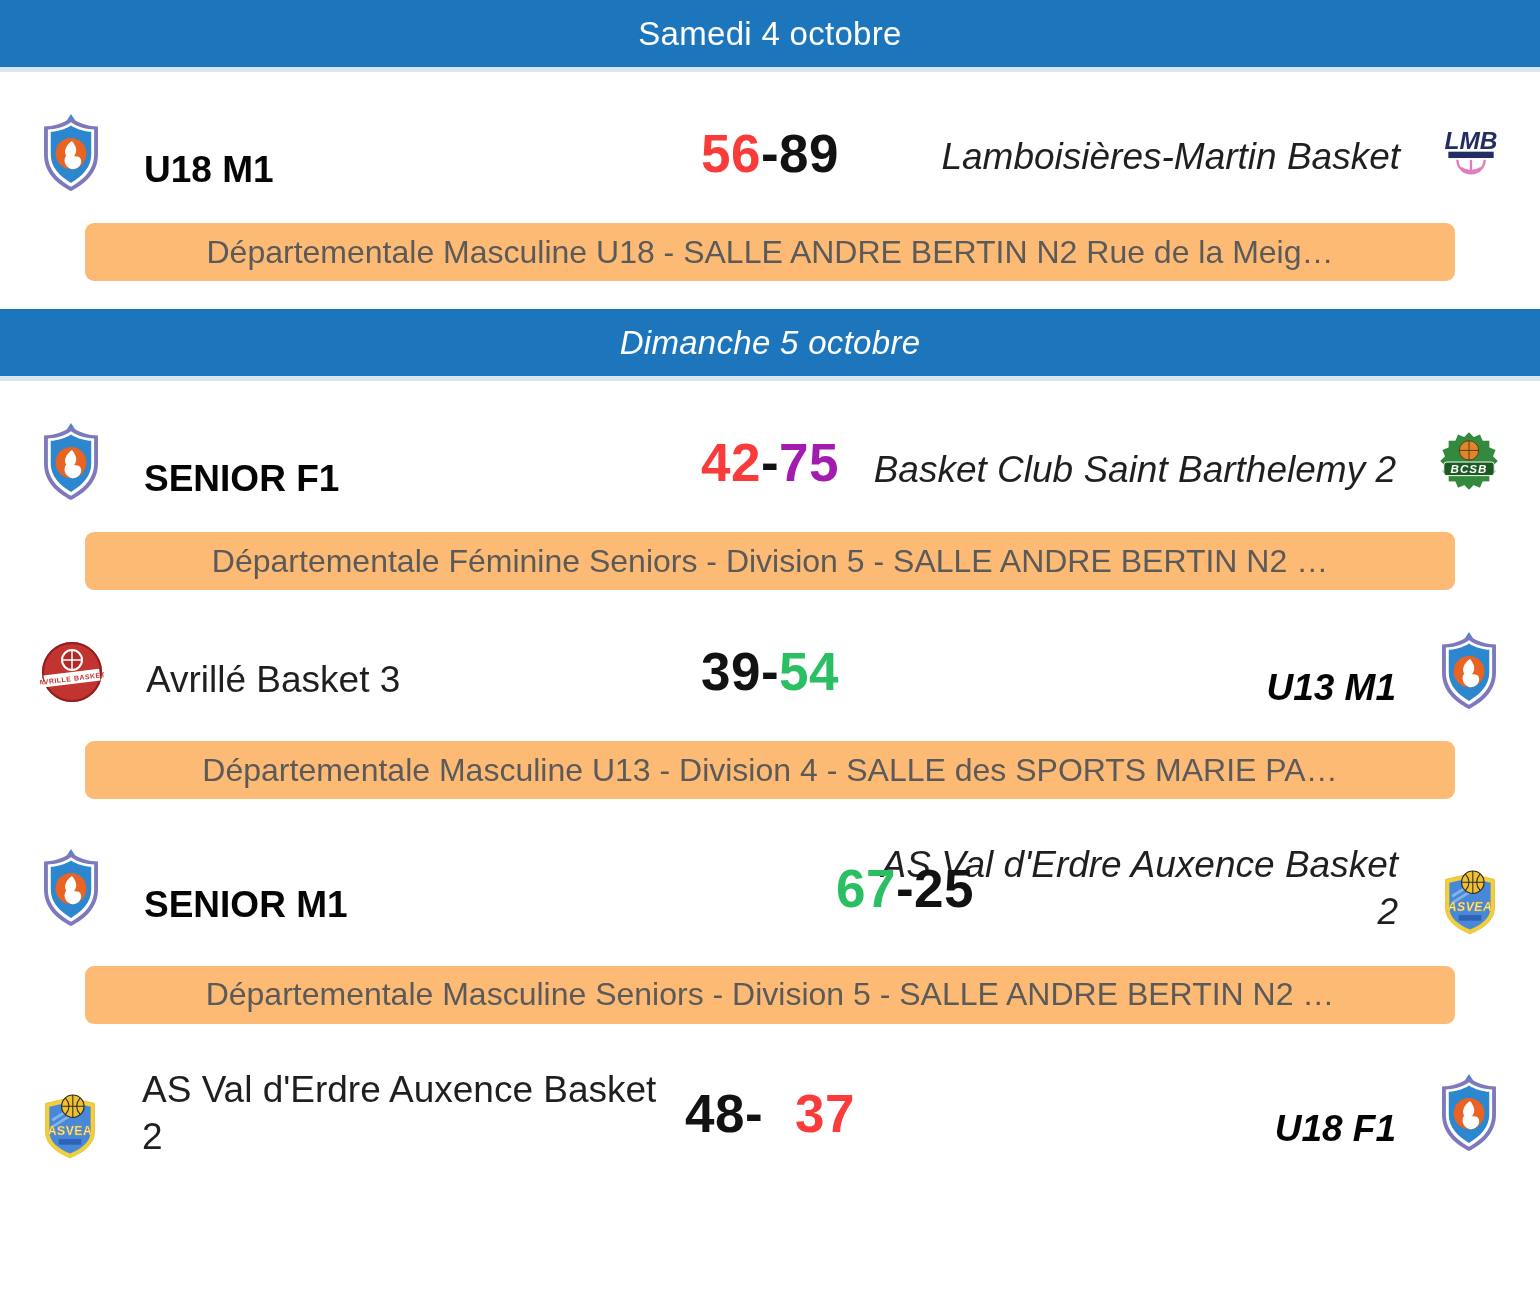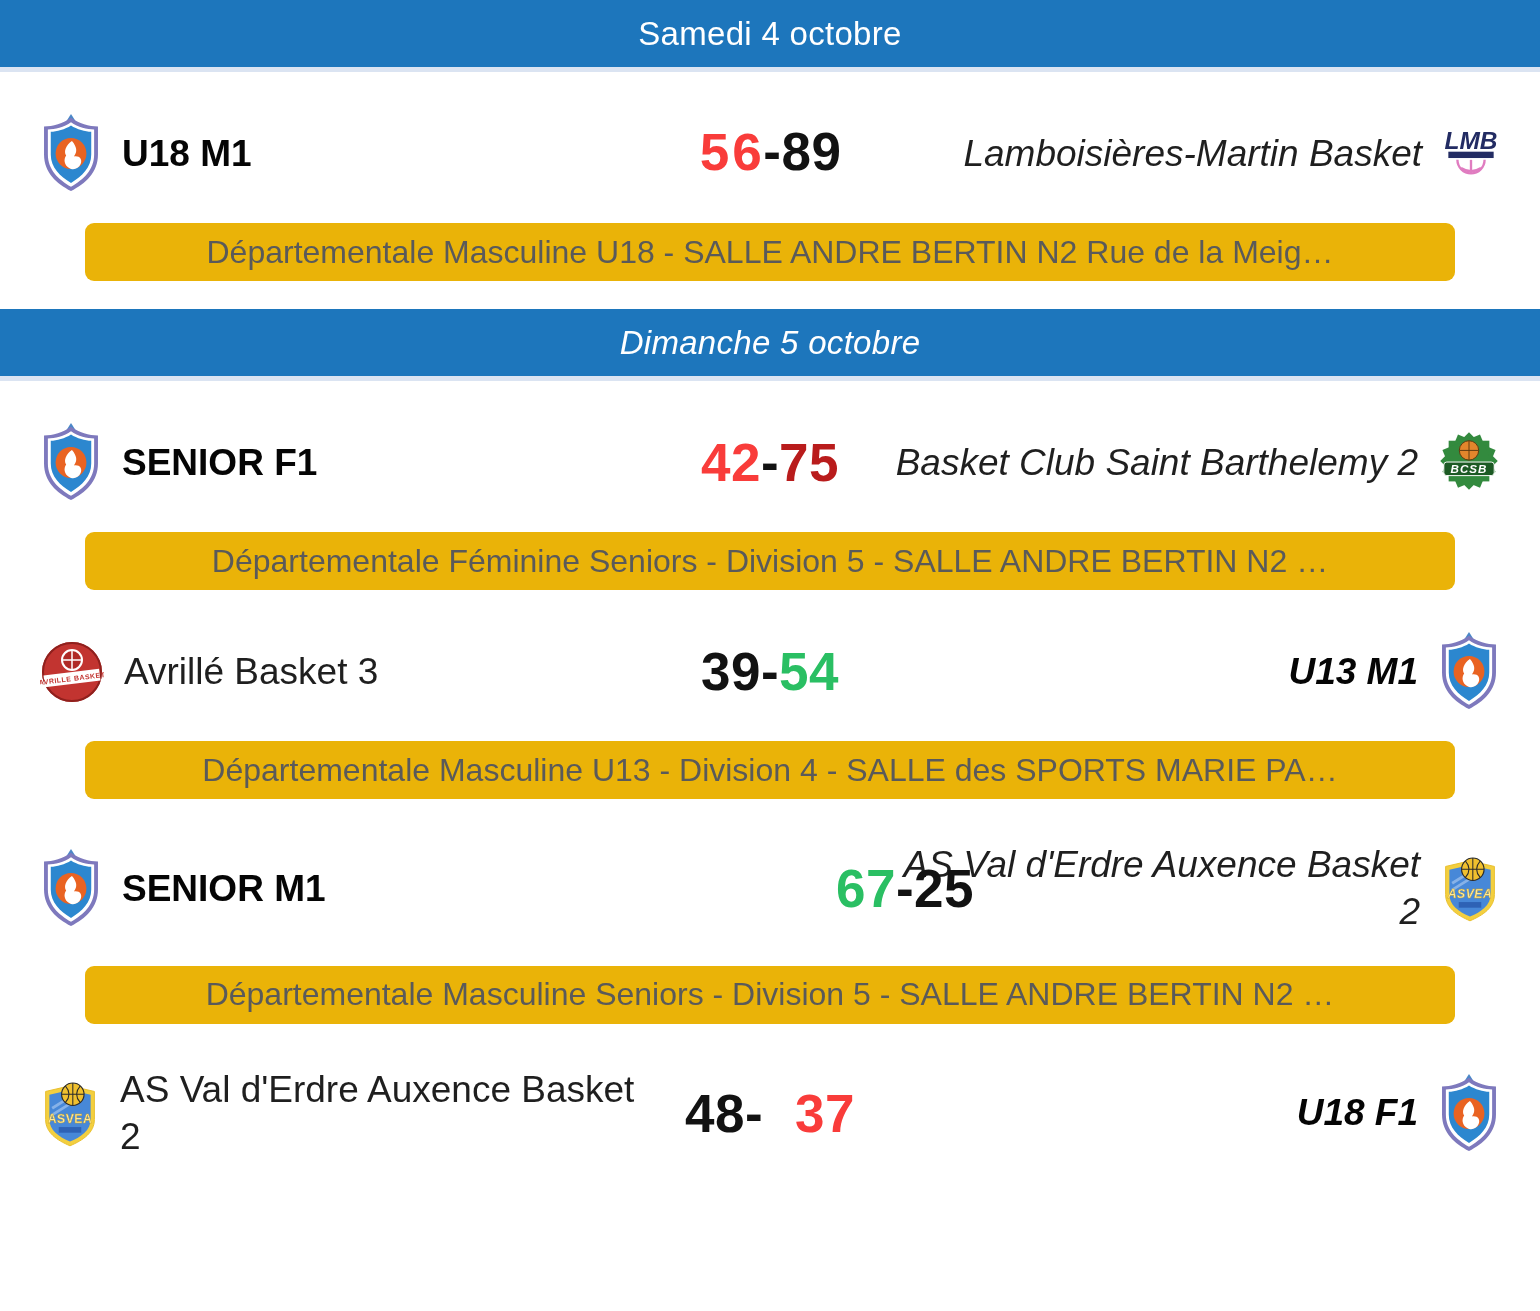--- a/index.html
+++ b/index.html
@@ -20,42 +20,42 @@
 
   .match-row {
     display:grid;
     grid-template-columns:minmax(0,1fr) 310px minmax(0,1fr);
     align-items:center;
     padding:42px 40px 8px 40px;
     cursor:pointer;
   }
   .match-row.cols-wide-right { grid-template-columns:minmax(0,1fr) 310px 640px; }
 
-  .team { display:flex; align-items:center; gap:20px; min-width:0; }
+  .team { display:flex; align-items:flex-end; gap:42px; min-width:0; }
   .team-right { justify-content:flex-end; text-align:right;font-style:italic; }
   .team-name { font-size:37px; color:#1f1f1f; line-height:1.28; }
   .team-name .line { display:block; white-space:nowrap; }
   .team-name.single { white-space:nowrap; }
   .team-name.bold { font-weight:700; color:#050505; }
 
   .score {
     text-align:center;
     font-size:53px; font-weight:700;
     white-space:nowrap; color:#121212;
     letter-spacing:.5px;
   }
   .score.nudge-right { position:relative; left:200px; }
 
   .logo { flex:0 0 auto; display:flex; align-items:center; }
   .logo svg { display:block; }
 
   .info-bar {
     margin:22px 85px 0 85px;
     height:58px;
-    background:#eab308;
+    background:#fdba74;
     border-radius:9px;
     display:flex; align-items:center; justify-content:center;
     overflow:hidden;
   }
   .info-bar .info-text {
     font-size:32px; color:#5a5a5a;
     white-space:nowrap; overflow:hidden; text-overflow:ellipsis;
     max-width:96%;
   }
 </style>
@@ -128,21 +128,21 @@
 
     <div class="match-row">
       <div class="team team-left">
         <span class="logo">
             <svg width="62" height="79">
               <use href="#logo-shield"></use>
             </svg>
           </span>
         <span class="team-name single bold">U18 M1</span>
       </div>
-      <div class="score"><span style="color: rgb(249, 60, 58); font-family: Liberation Mono, monospace;">56</span><span>-</span><span style="color: rgb(18, 18, 18);">89</span></div>
+      <div class="score"><span style="color: rgb(249, 60, 58);">56</span><span>-</span><span style="color: rgb(18, 18, 18);">89</span></div>
       <div class="team team-right">
         <span class="team-name single">Lamboisières-Martin Basket</span>
         <span class="logo">
             <svg width="58" height="53">
               <use href="#logo-lmb"></use>
             </svg>
           </span>
       </div>
     </div>
     <div class="info-bar">
@@ -157,21 +157,21 @@
 
     <div class="match-row">
       <div class="team team-left">
         <span class="logo">
             <svg width="62" height="79">
               <use href="#logo-shield"></use>
             </svg>
           </span>
         <span class="team-name single bold">SENIOR F1</span>
       </div>
-      <div class="score"><span style="color: rgb(249, 60, 58);">42</span><span>-</span><span style="color: #b91c1c;">75</span></div>
+      <div class="score"><span style="color: rgb(249, 60, 58);">42</span><span>-</span><span style="color: #a21caf;">75</span></div>
       <div class="team team-right">
         <span class="team-name single">Basket Club Saint Barthelemy 2</span>
         <span class="logo">
             <svg width="62" height="62">
               <use href="#logo-bcsb"></use>
             </svg>
           </span>
       </div>
     </div>
     <div class="info-bar">

